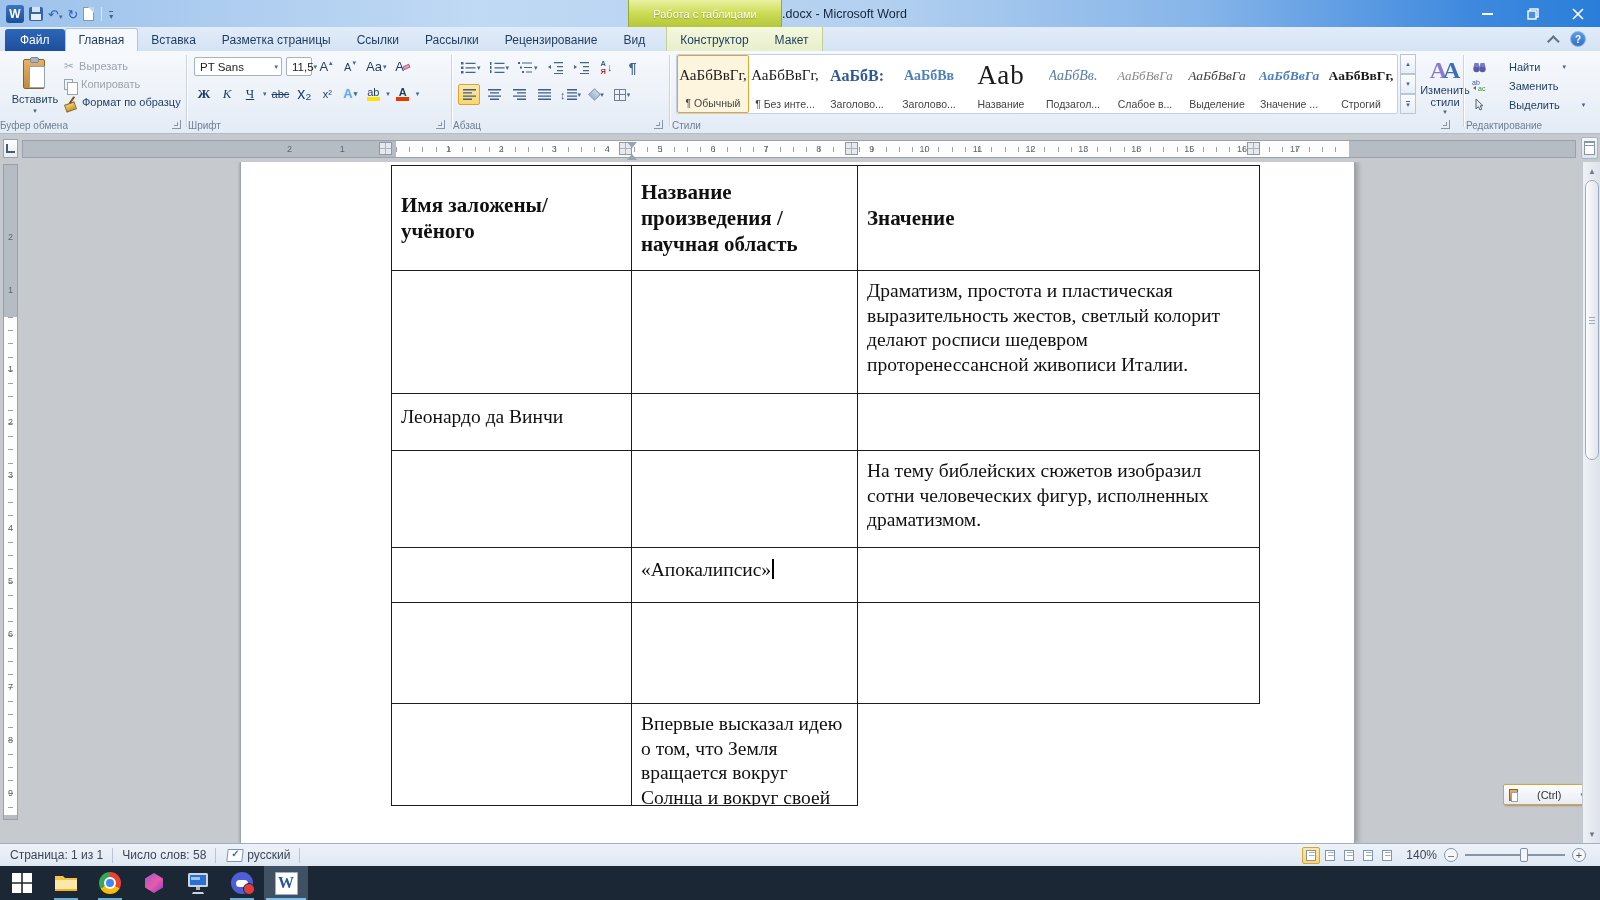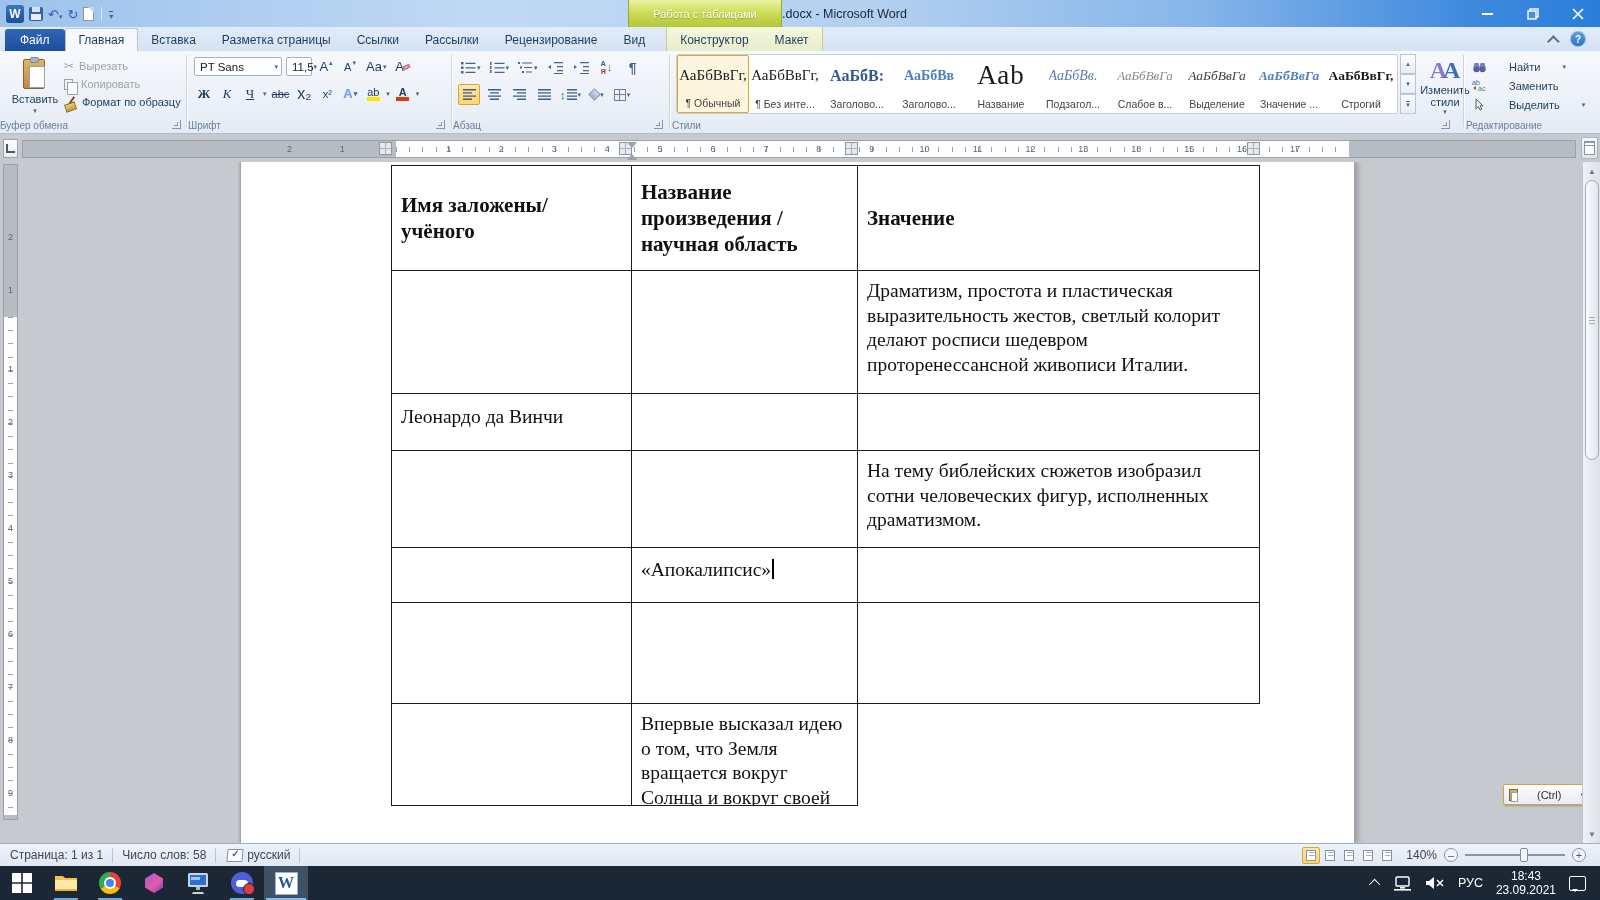--- a/index.html
+++ b/index.html
@@ -697,32 +697,14 @@
           <path d="M7 20h10l1 2H6z" fill="#cdd3da"></path>
         </svg>
     </div>
     <div class="tbtn running">
         <div class="discord"></div>
       </div>
     <div class="tbtn active">
         <div class="wordic">W</div>
       </div>
 
-    <div class="tray">
-      <div class="tray-chev"></div>
-      <svg width="19" height="16">
-          <rect x="3" y="2" width="13" height="9" rx="1" fill="none" stroke="#fff" stroke-width="1.4"></rect>
-          <rect x="7" y="12" width="5" height="1.6" fill="#fff"></rect>
-          <rect x="1" y="14" width="17" height="1.6" fill="#fff"></rect>
-        </svg>
-      <svg width="20" height="16">
-          <path fill="#fff" d="M1 6h3l5-4v12l-5-4H1z"></path>
-          <path d="M12 5l6 6M18 5l-6 6" stroke="#fff" stroke-width="1.5"></path>
-        </svg>
-      <span class="tray-lang">РУС</span>
-      <div class="clock">
-        <div>18:43</div>
-        <div>23.09.2021</div>
-      </div>
-      <div class="notif"></div>
-    </div>
   </div>
 </div>
 
 </body></html>

